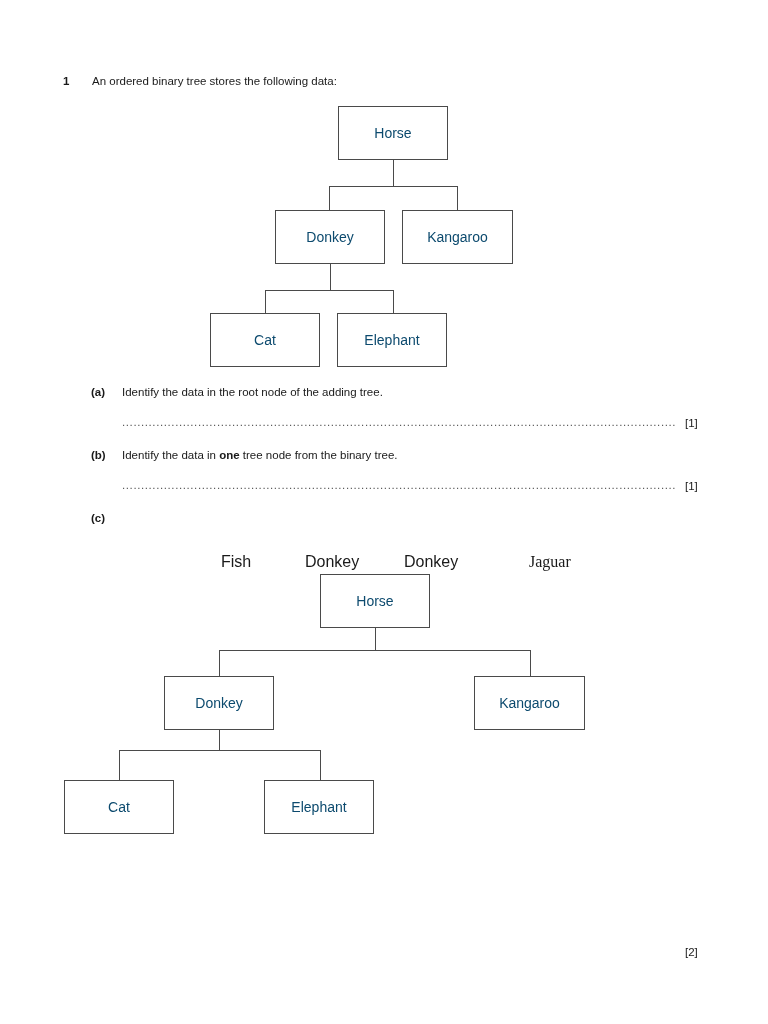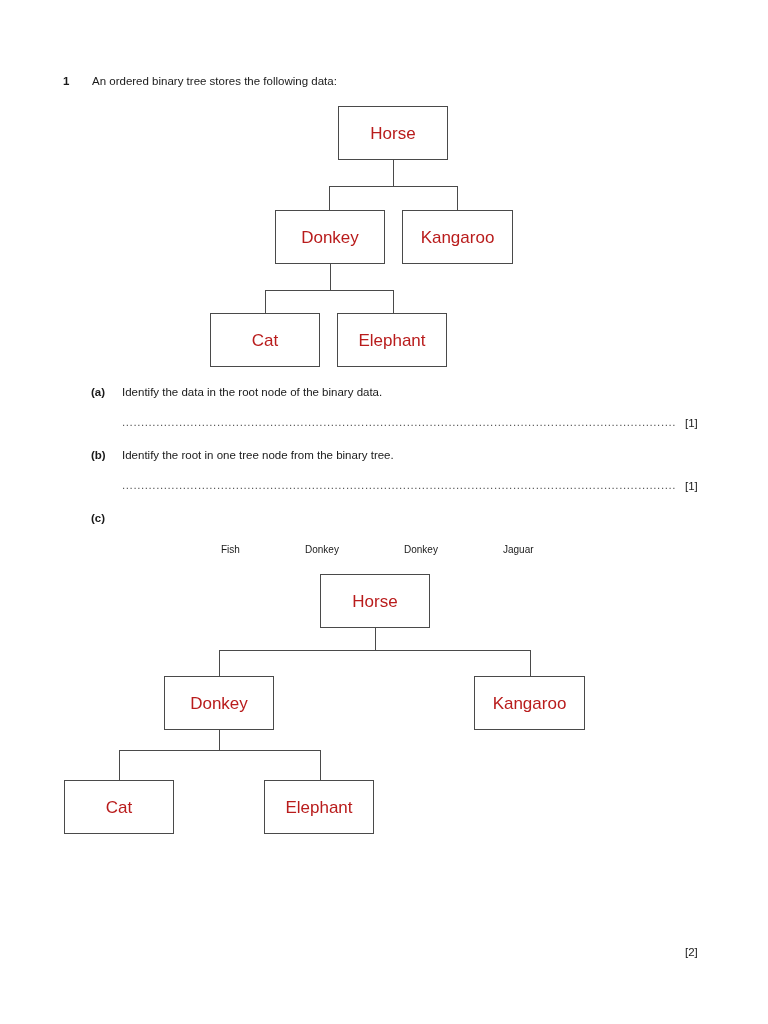--- a/index.html
+++ b/index.html
@@ -25,22 +25,22 @@
   }
 
   
   .tree{position:absolute;}
   .node{
     position:absolute;
     box-sizing:border-box;
     border:1px solid #4a4a4a;
     background:#ffffff;
     display:flex;align-items:center;justify-content:center;
-    font-size:17px;
-    color:#b91c1c;
+    font-size:14px;
+    color:#0c4a6e;
     line-height:1;
   }
   .edge-v{
     position:absolute;
     width:1px;
     background:#4a4a4a;
   }
   .edge-h{
     position:absolute;
     height:1px;
@@ -49,38 +49,39 @@
 
   
   .sublabel{
     position:absolute;
     font-size:11.5px;font-weight:bold;
   }
   .subtext{
     position:absolute;
     font-size:11.5px;
   }
-  .subtext b{font-weight:normal;}
+  .subtext b{font-weight:bold;}
 
   .dots{
     position:absolute;
     font-size:11.5px;
     color:#555;
     letter-spacing:0.6px;
     white-space:nowrap;
     overflow:hidden;
   }
   .marks{
     position:absolute;
     font-size:11.5px;
   }
 
   .dataword{
     position:absolute;
-    font-size:10px;
+    font-size:16px;
+    margin-top:9px;
   }
 
   .marks-bottom{
     position:absolute;
     font-size:11.5px;
   }
 </style>
 </head>
 <body>
 
@@ -104,35 +105,35 @@
     <div class="edge-v" style="left:330px;top:264px;height:26px;"></div>
     <div class="edge-h" style="left:265px;top:290px;width:129px;"></div>
     <div class="edge-v" style="left:265px;top:290px;height:23px;"></div>
     <div class="edge-v" style="left:393px;top:290px;height:23px;"></div>
 
     <div class="node" style="left:210px;top:313px;width:110px;height:54px;">Cat</div>
     <div class="node" style="left:337px;top:313px;width:110px;height:54px;">Elephant</div>
   </div>
 
   <div class="sublabel" style="left:91px;top:386px;">(a)</div>
-  <div class="subtext" style="left:122px;top:386px;">Identify the data in the root node of the binary data.</div>
+  <div class="subtext" style="left:122px;top:386px;">Identify the data in the root node of the adding tree.</div>
   <div class="dots" style="left:122px;top:416px;width:553px;">................................................................................................................................................................</div>
   <div class="marks" style="left:685px;top:417px;">[1]</div>
 
   <div class="sublabel" style="left:91px;top:449px;">(b)</div>
-  <div class="subtext" style="left:122px;top:449px;"><span>Identify the root in </span><b>one</b><span> tree node from the binary tree.</span></div>
+  <div class="subtext" style="left:122px;top:449px;"><span>Identify the data in </span><b>one</b><span> tree node from the binary tree.</span></div>
   <div class="dots" style="left:122px;top:479px;width:553px;">................................................................................................................................................................</div>
   <div class="marks" style="left:685px;top:480px;">[1]</div>
 
   <div class="sublabel" style="left:91px;top:512px;">(c)</div>
 
   <div class="dataword" style="left:221px;top:544px;">Fish</div>
   <div class="dataword" style="left:305px;top:544px;">Donkey</div>
   <div class="dataword" style="left:404px;top:544px;">Donkey</div>
-  <div class="dataword" style="left:503px;top:544px;">Jaguar</div>
+  <div class="dataword" style="left:529px;top:544px;font-family:Liberation Serif, serif;">Jaguar</div>
 
   <div class="tree">
 
     <div class="node" style="left:320px;top:574px;width:110px;height:54px;">Horse</div>
 
     <div class="edge-v" style="left:375px;top:628px;height:22px;"></div>
     <div class="edge-h" style="left:219px;top:650px;width:312px;"></div>
     <div class="edge-v" style="left:219px;top:650px;height:26px;"></div>
     <div class="edge-v" style="left:530px;top:650px;height:26px;"></div>
 

